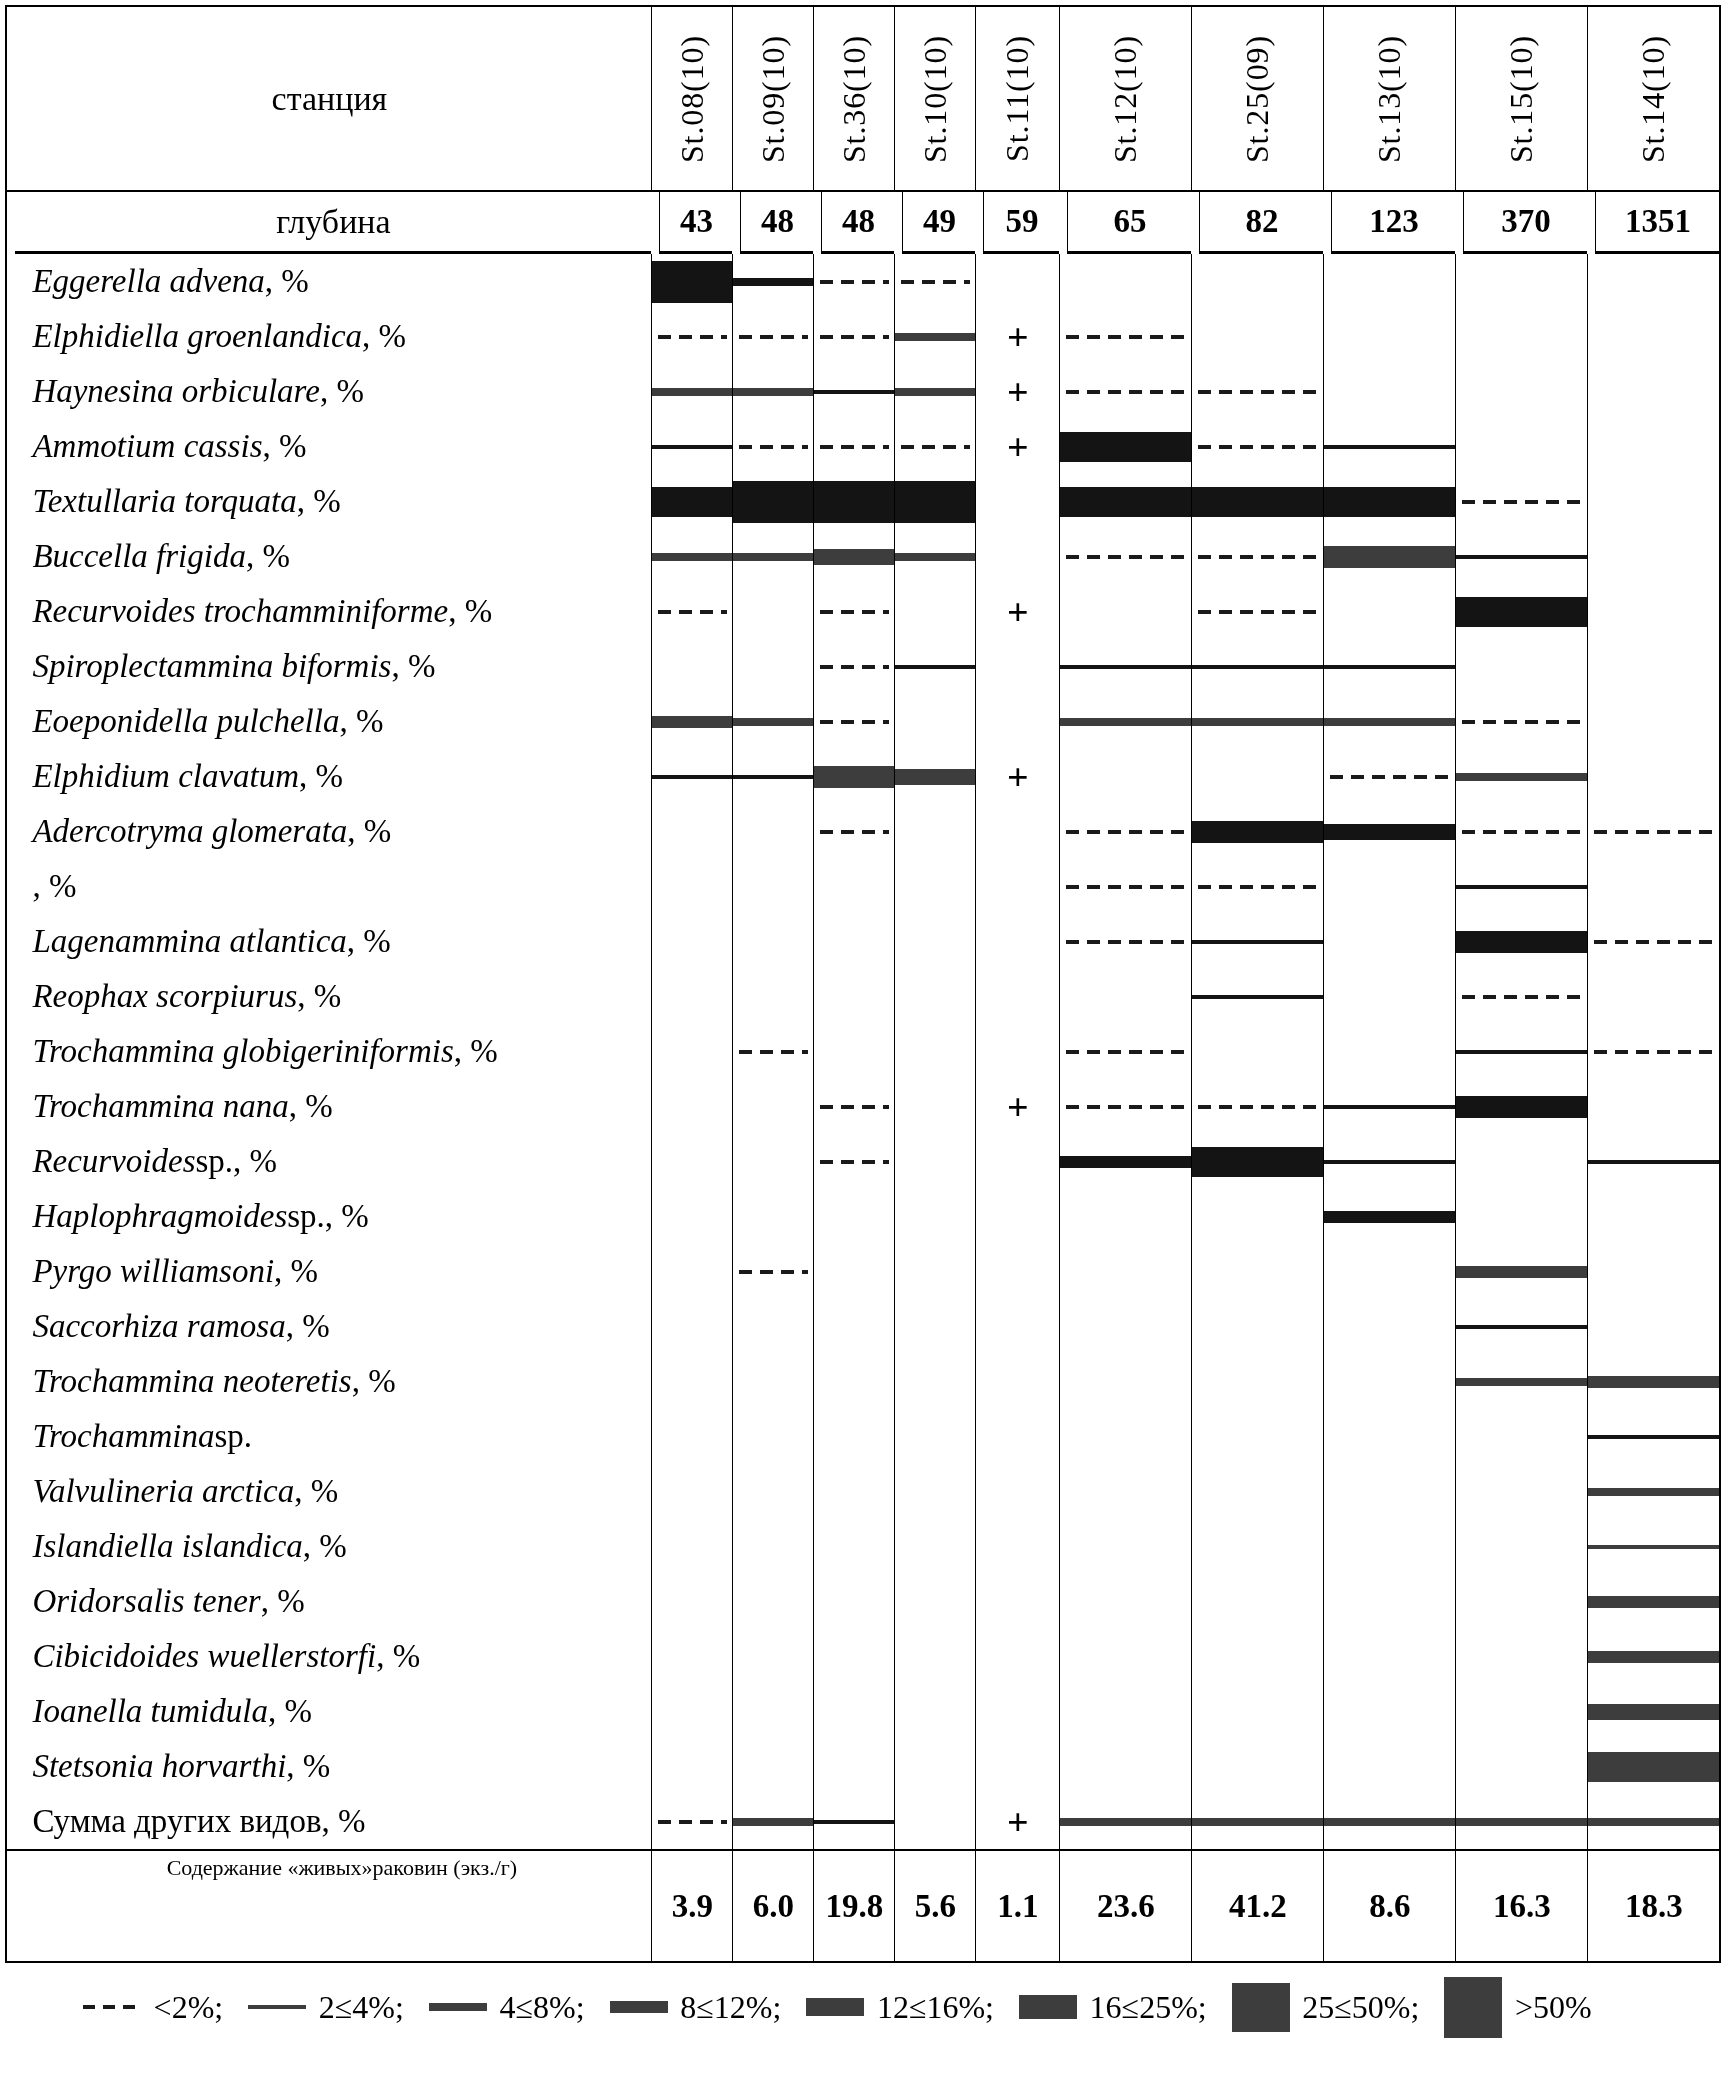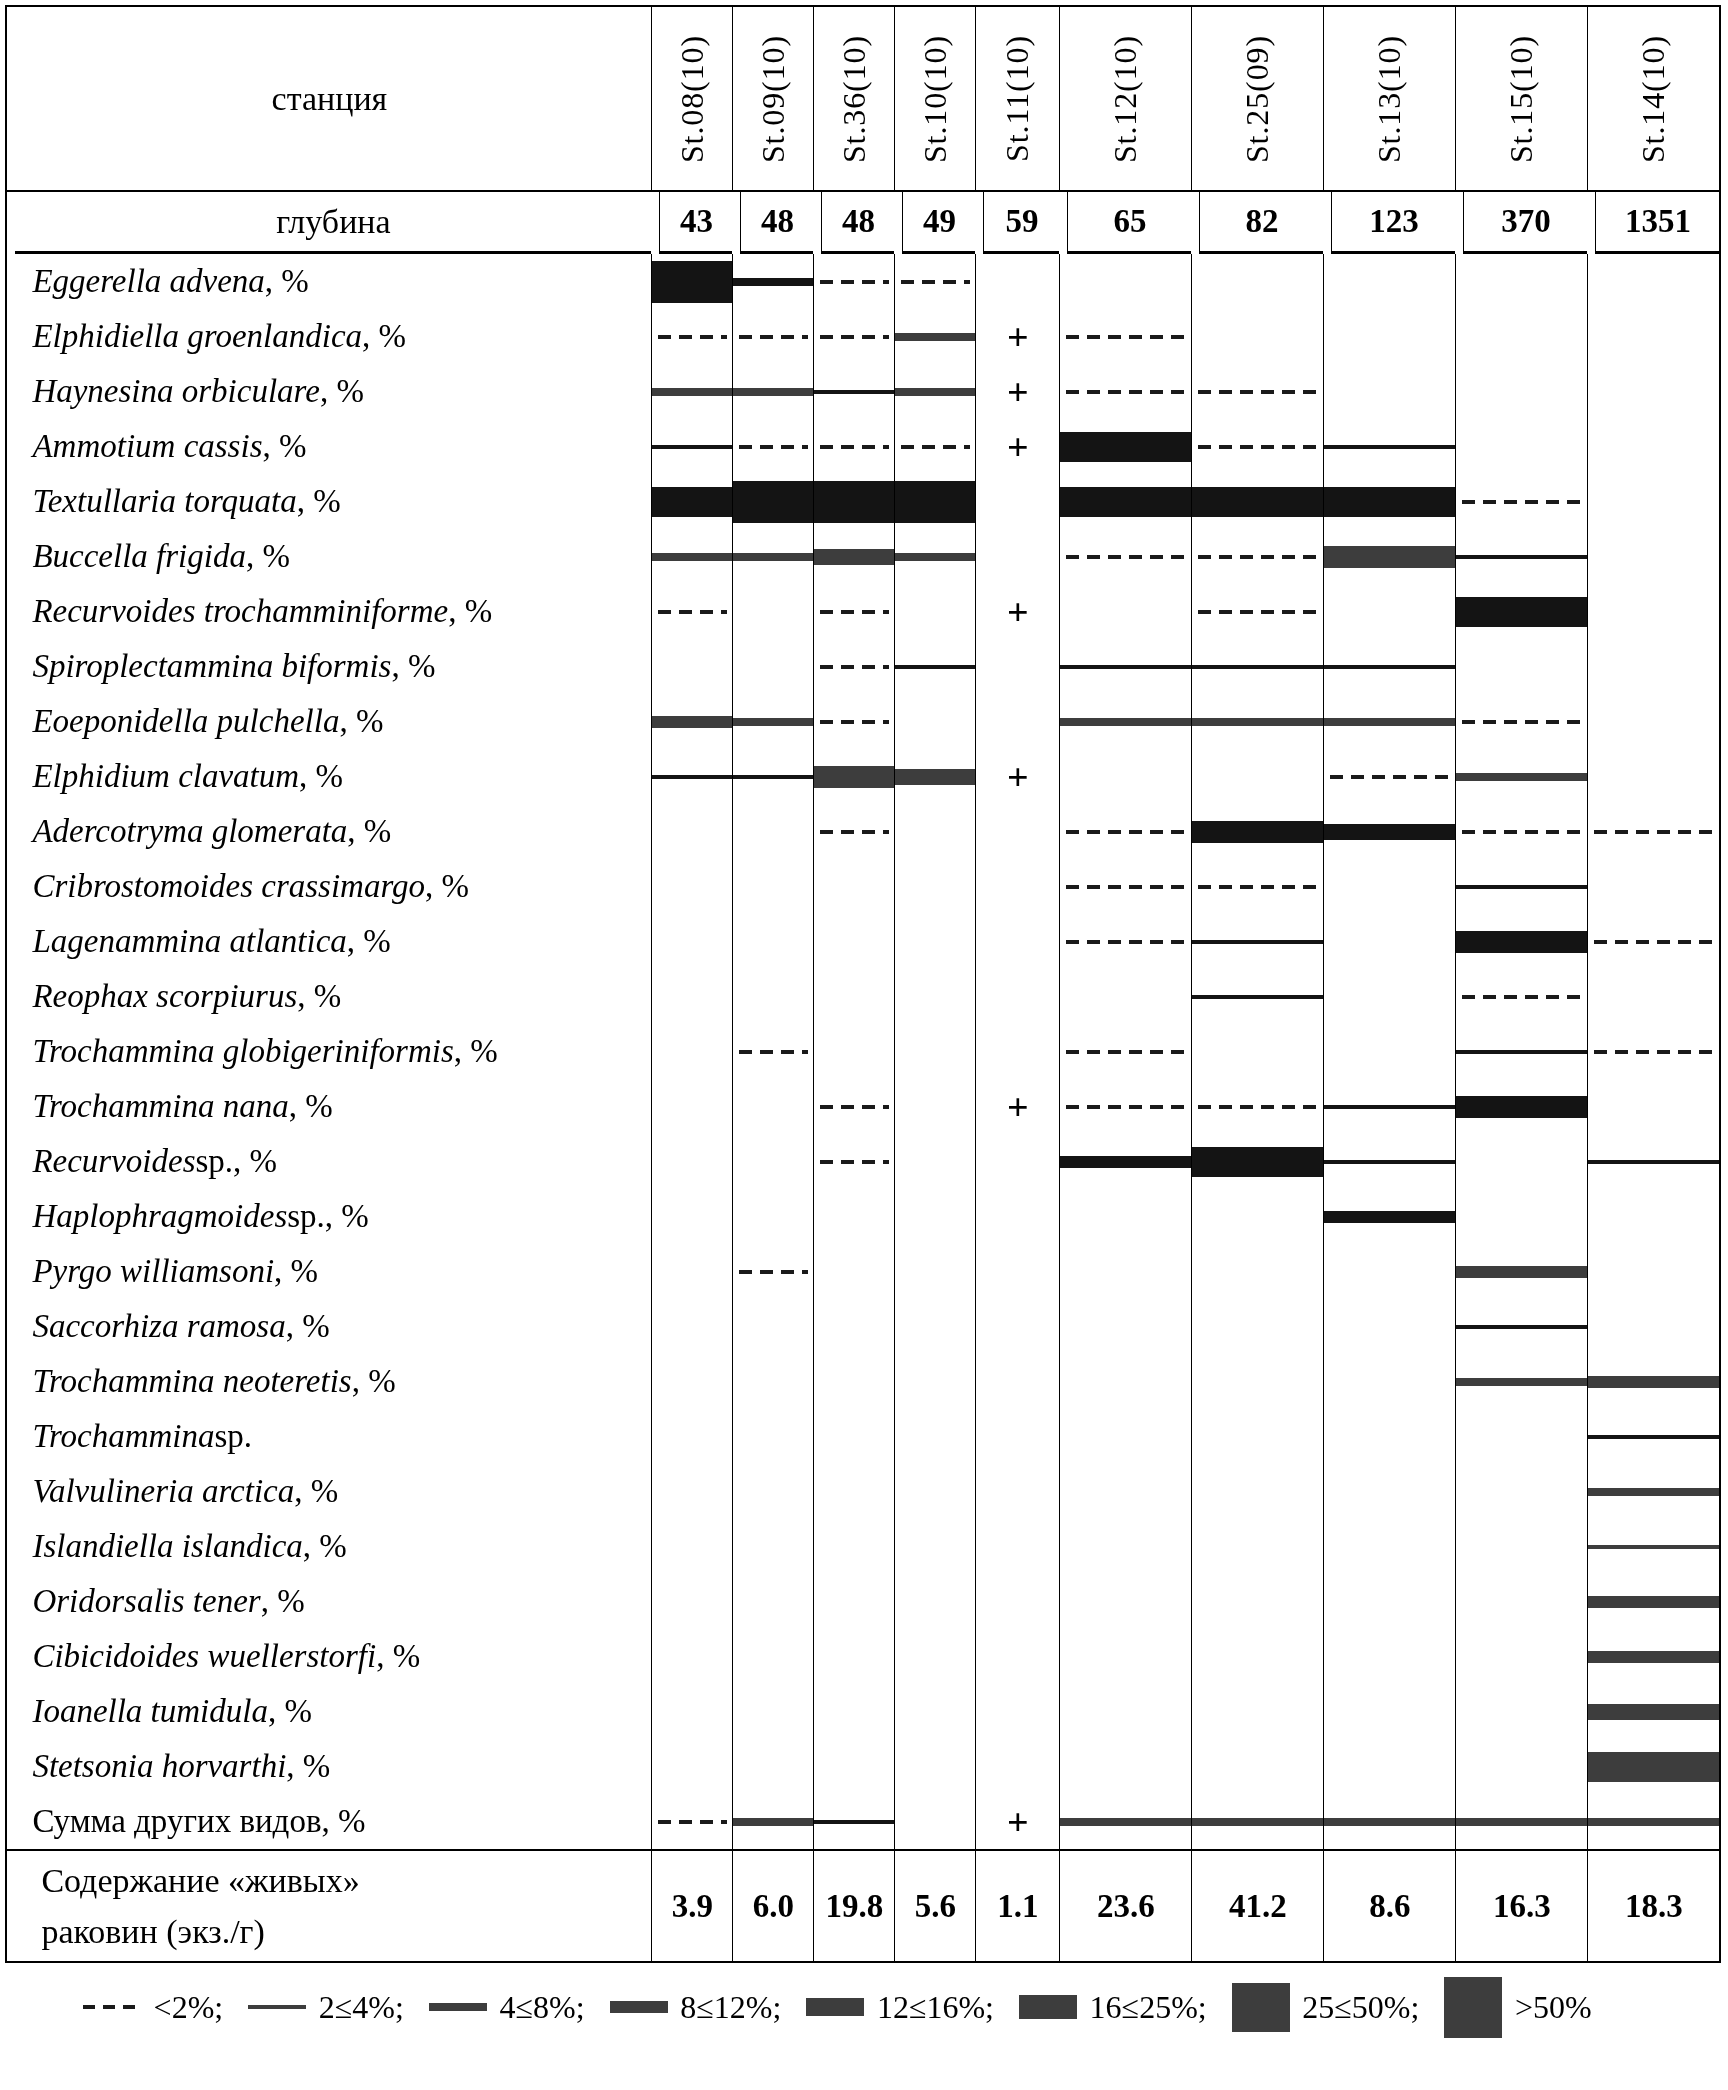--- a/index.html
+++ b/index.html
@@ -19,21 +19,21 @@
   .dp{border-bottom:3.6px solid #000;margin-left:8px;}
   .ct{border-top:2.7px solid #000;}
   .corner,.dlab{justify-content:center;font-size:34px;}
   .vtext{writing-mode:vertical-rl;transform:rotate(180deg);font-size:32px;letter-spacing:0.9px;white-space:nowrap;}
   .dval,.lval{font-weight:bold;font-size:33px;}
   .sp{font-style:italic;font-size:33px;padding-left:25px;white-space:nowrap;overflow:hidden;}
   .sp .rm{font-style:normal;}
   .bar{width:100%;}
   .dash{height:4.5px;margin:0 5.4px;background:repeating-linear-gradient(to right,#1a1a1a 0 12.6px,transparent 12.6px 21px);}
   .plus{font-size:38px;font-weight:bold;line-height:1;}
-  .ctlab{flex-direction:column;align-items:flex-start;justify-content:center;padding-left:34px;font-size:34px;line-height:1.5;}
+  .ctlab{align-items:flex-start;justify-content:center;padding-left:25px;font-size:22px;line-height:1.5;}
   .legend{position:absolute;left:0;top:1973px;width:1728px;}
   .lg1{display:flex;align-items:center;padding-left:79px;font-size:34px;height:52px;}
   .lg1 .note{margin-left:99px;}
   .lg2{display:flex;align-items:center;padding-left:83px;height:68px;}
   .lgi{display:flex;align-items:center;margin-right:25px;white-space:nowrap;}
   .lgi .sw{margin-right:12.6px;flex:0 0 auto;}
   .lgi .lbl{font-size:32px;}
 </style>
 </head>
 <body>
@@ -392,21 +392,20 @@
       <div class="c ">
         <div title="12≤16%" class="bar" style="height: 16px; background: rgb(20, 20, 20);"></div>
       </div>
       <div class="c ">
         <div title="&lt;2%" class="bar dash"></div>
       </div>
       <div class="c ">
         <div title="&lt;2%" class="bar dash"></div>
       </div>
       <div class="c lab sp">
-        <span>Cribrostomoides crassimargo</span>
         <span class="rm">, %</span>
       </div>
       <div class="c "></div>
       <div class="c "></div>
       <div class="c "></div>
       <div class="c "></div>
       <div class="c "></div>
       <div class="c ">
         <div title="&lt;2%" class="bar dash"></div>
       </div>

